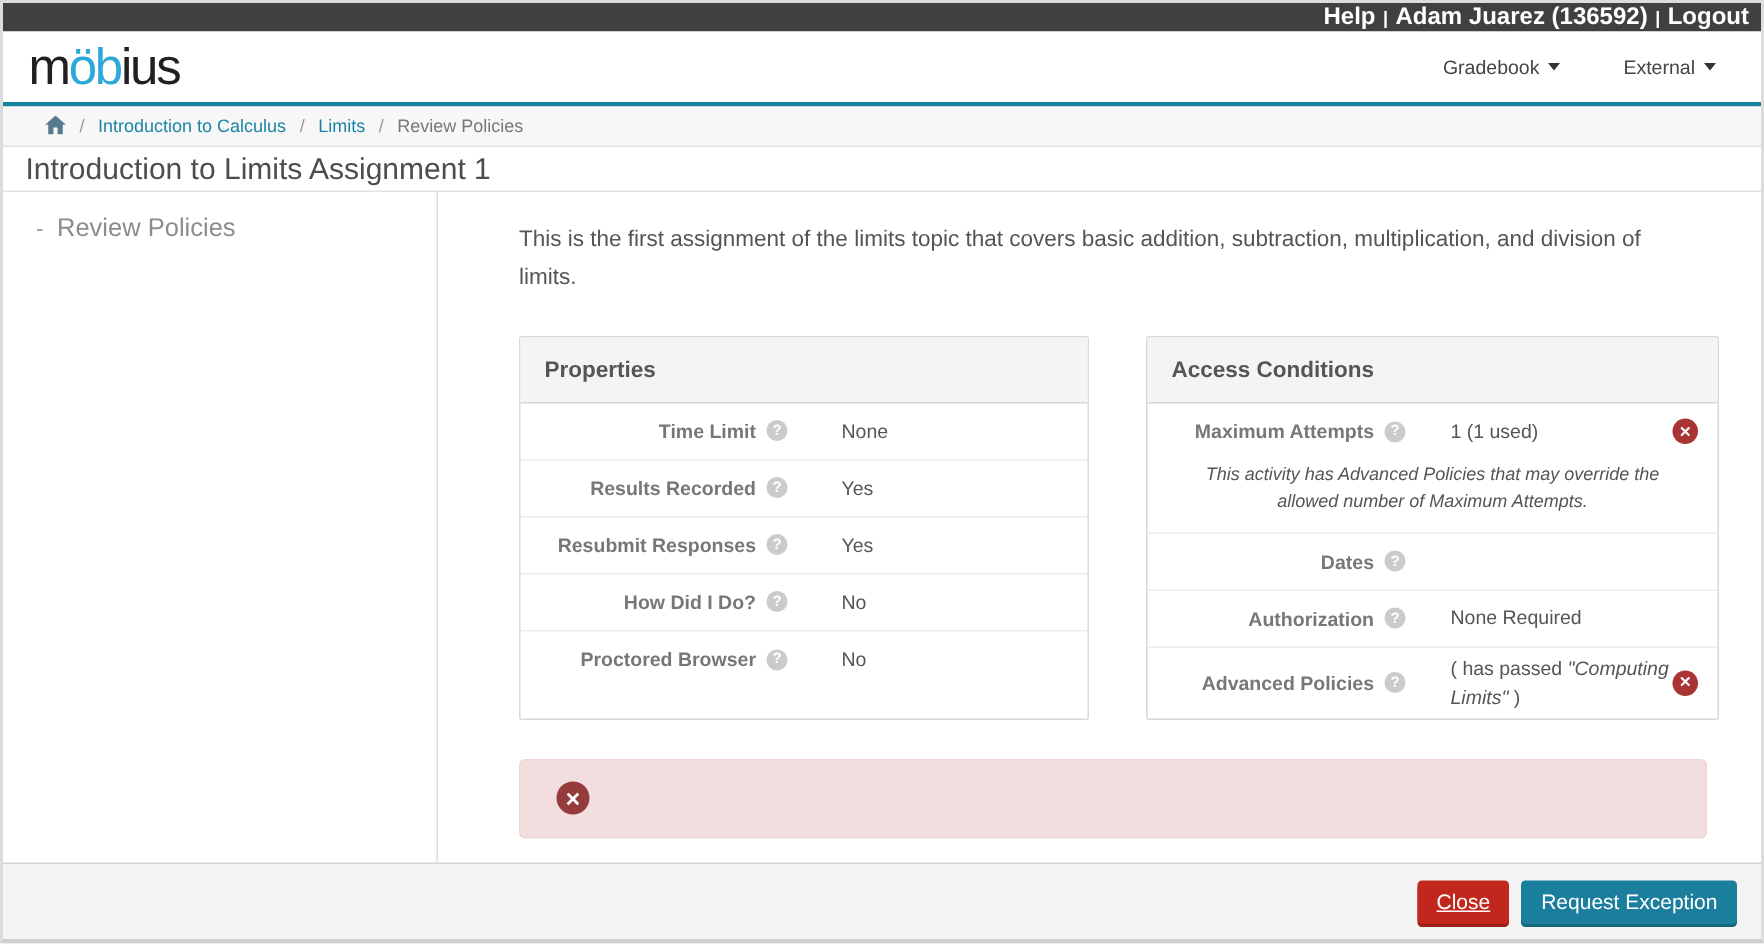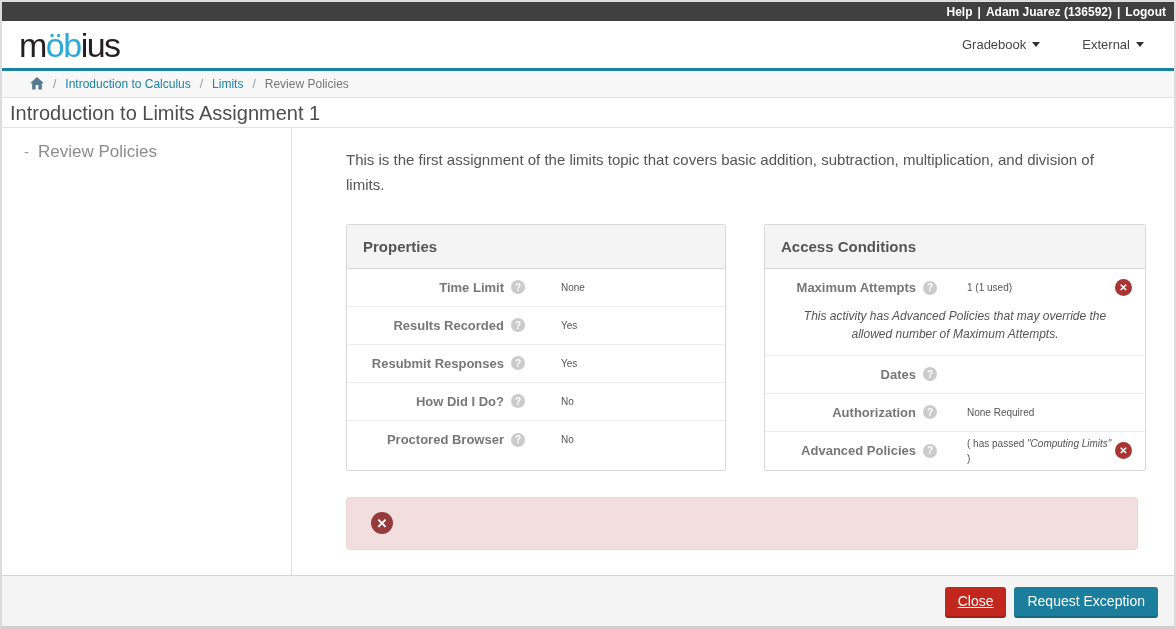--- a/index.html
+++ b/index.html
@@ -1,61 +1,61 @@
 <!DOCTYPE html>
 <html><head>
 <meta charset="utf-8">
 <style>
   * { margin:0; padding:0; box-sizing:border-box; }
   body { font-family:"Liberation Sans", sans-serif; background:#e9e9e9; }
   .frame { width:1176px; height:629px; background:#fff; border:2px solid #dcdcdc; border-bottom:3px solid #d0d0d0; overflow:hidden; display:flex; flex-direction:column; }
 
   
   .topbar { height:19px; background:#404040; display:flex; align-items:center; justify-content:flex-end; padding:0 8px; }
-  .topbar a { color:#fff; font-size:12px; font-weight:bold; text-decoration:none; }
+  .topbar a { color:#fff; font-size:16px; font-weight:bold; text-decoration:none; }
   .topbar .sep { color:#fff; font-size:12px; font-weight:bold; margin:0 5px; }
 
   
   .header { height:47px; background:#fff; display:flex; align-items:center; justify-content:space-between; padding:0 30px 0 17px; }
   .logo { font-size:34px; letter-spacing:-1.5px; color:#231f20; line-height:1; }
   .logo .mid { color:#2ca9db; }
   .hnav { display:flex; align-items:center; gap:42px; }
   .hnav .navitem { font-size:13px; color:#444; cursor:pointer; display:flex; align-items:center; gap:6px; }
   .caret { width:0; height:0; border-left:4px solid transparent; border-right:4px solid transparent; border-top:5px solid #333; display:inline-block; }
   .tealline { height:3px; background:#17839f; }
 
   
   .breadcrumb { height:27px; background:#f7f7f7; border-bottom:1px solid #e2e2e2; display:flex; align-items:center; padding-left:28px; font-size:12px; }
   .breadcrumb a { color:#1c84a5; text-decoration:none; }
   .breadcrumb .bsep { color:#999; margin:0 9px; }
   .breadcrumb .current { color:#777; }
   .homeicon { display:inline-flex; margin-top:-1px; }
 
   
-  .titlebar { height:30px; border-bottom:1px solid #e3e3e3; display:flex; align-items:flex-end; padding-left:8px; }
+  .titlebar { height:30px; border-bottom:1px solid #e3e3e3; display:flex; align-items:flex-end; padding-left:15px; }
   .titlebar h1 { font-size:20px; font-weight:normal; color:#4d4d4d; line-height:28px; }
 
   
   .content { flex:1; display:flex; min-height:0; }
   .sidebar { width:302px; border-right:1px solid #ddd; padding:14px 0 0 22px; }
   .sideitem { font-size:17px; color:#8c8c8c; cursor:pointer; }
   .sideitem .marker { color:#9a9a9a; margin-right:9px; font-size:15px; }
   .main { flex:1; padding:20px 28px 0 54px; }
   .desc { font-size:15px; color:#555; line-height:1.65; max-width:790px; }
 
   .panels { display:flex; gap:38px; margin-top:26px; }
   .panel { border:1px solid #d8d8d8; border-radius:2px; background:#fff; }
   .panel.props { width:380px; }
   .panel.access { width:382px; }
   .panel-h { background:#f4f4f4; border-bottom:1px solid #d8d8d8; padding:13px 16px; font-size:15px; font-weight:bold; color:#555; }
   .prow { display:flex; align-items:center; min-height:38px; border-bottom:1px solid #ececec; padding:4px 10px 4px 0; }
   .prow:last-child { border-bottom:none; }
   .plabel { flex:0 0 178px; display:flex; align-items:center; justify-content:flex-end; gap:7px; font-size:13px; font-weight:bold; color:#777; text-align:right; }
   .access .plabel { flex:0 0 172px; }
-  .pvalue { font-size:10px; color:#555; margin-left:36px; flex:1; }
+  .pvalue { font-size:13px; color:#555; margin-left:36px; flex:1; }
   .access .pvalue { margin-left:30px; line-height:1.5; }
   .qicon { width:14px; height:14px; border-radius:50%; background:#cbcbcb; color:#fff; font-size:10px; font-weight:bold; display:inline-flex; align-items:center; justify-content:center; flex:0 0 auto; cursor:pointer; }
   .xicon { width:17px; height:17px; border-radius:50%; background:#a93434; color:#fff; font-size:10px; font-weight:bold; display:flex; align-items:center; justify-content:center; flex:0 0 auto; margin-right:3px; }
   .rowwrap { border-bottom:1px solid #ececec; }
   .rowwrap .prow { border-bottom:none; }
   .rownote { font-size:12px; font-style:italic; color:#555; text-align:center; padding:0 18px 12px 18px; line-height:1.5; }
   .ital { font-style:italic; }
 
   .alert { margin-top:26px; width:792px; background:#f2dede; border:1px solid #eed5d5; border-radius:4px; min-height:53px; display:flex; align-items:center; padding:10px 20px 10px 24px; gap:15px; }
   .alert .xicon.big { width:22px; height:22px; font-size:13px; background:#963b3b; margin:0; }

